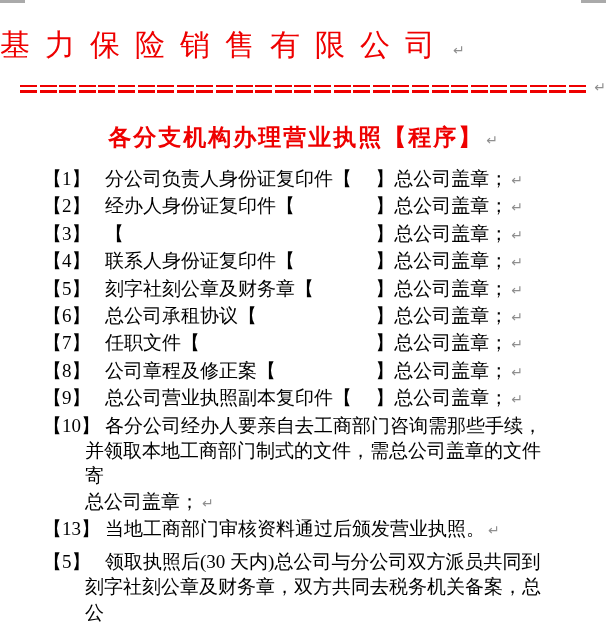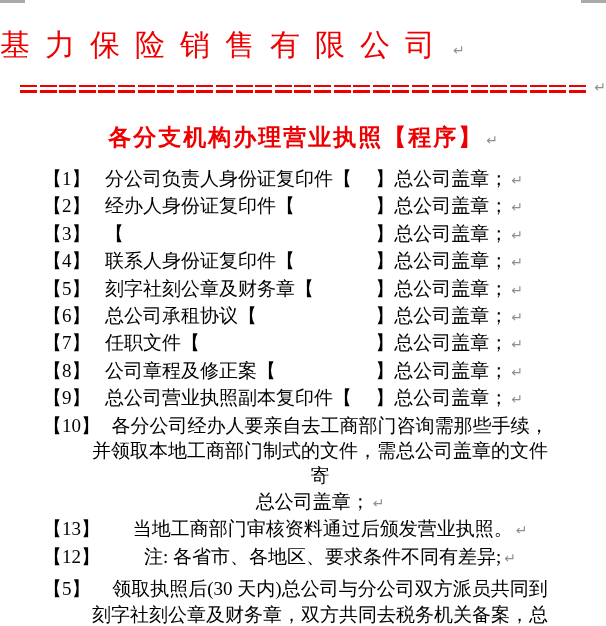--- a/index.html
+++ b/index.html
@@ -68,21 +68,21 @@
     margin-left:43px;
     width:480px;
     white-space:nowrap;
     align-items:baseline;
   }
   .row .num{flex:0 0 62px;}
   .row .itext,.row .bk,.row .stamp{flex:0 0 auto;}
   .row .gap{flex:1 1 auto;min-width:6px;}
   .row .pmark{flex:0 0 auto;}
 
-  .para{position:relative;padding-left:85px;text-align:center;}
+  .para{position:relative;padding-left:85px;}
   .para .num{position:absolute;left:43px;top:0;}
   .pbody{text-indent:20px;width:470px;}
   .ptext{white-space:pre-line;}
   .mt{margin-top:5px;}
 </style>
 </head>
 <body>
 
 <div class="cropmark cm-l"></div>
 <div class="cropmark cm-r"></div>
@@ -193,24 +193,20 @@
     <div class="pbody"><span class="ptext">各分公司经办人要亲自去工商部门咨询需那些手续，
 并领取本地工商部门制式的文件，需总公司盖章的文件寄
 总公司盖章；</span><span class="pmark">↵</span></div>
   </div>
 
   <div class="para">
     <span class="num">【13】</span>
     <div class="pbody"><span class="ptext">当地工商部门审核资料通过后颁发营业执照。</span><span class="pmark">↵</span></div>
   </div>
 
-  <div class="para">
-    <span class="num">【12】</span>
-    <div class="pbody"><span class="ptext">注: 各省市、各地区、要求条件不同有差异;</span><span class="pmark">↵</span></div>
-  </div>
 
   <div class="para mt">
     <span class="num">【5】</span>
     <div class="pbody"><span class="ptext">领取执照后(30 天内)总公司与分公司双方派员共同到
 刻字社刻公章及财务章，双方共同去税务机关备案，总公
 司保管各分支机构行政公章及财务章。</span></div>
   </div>
 
 </div>
 

